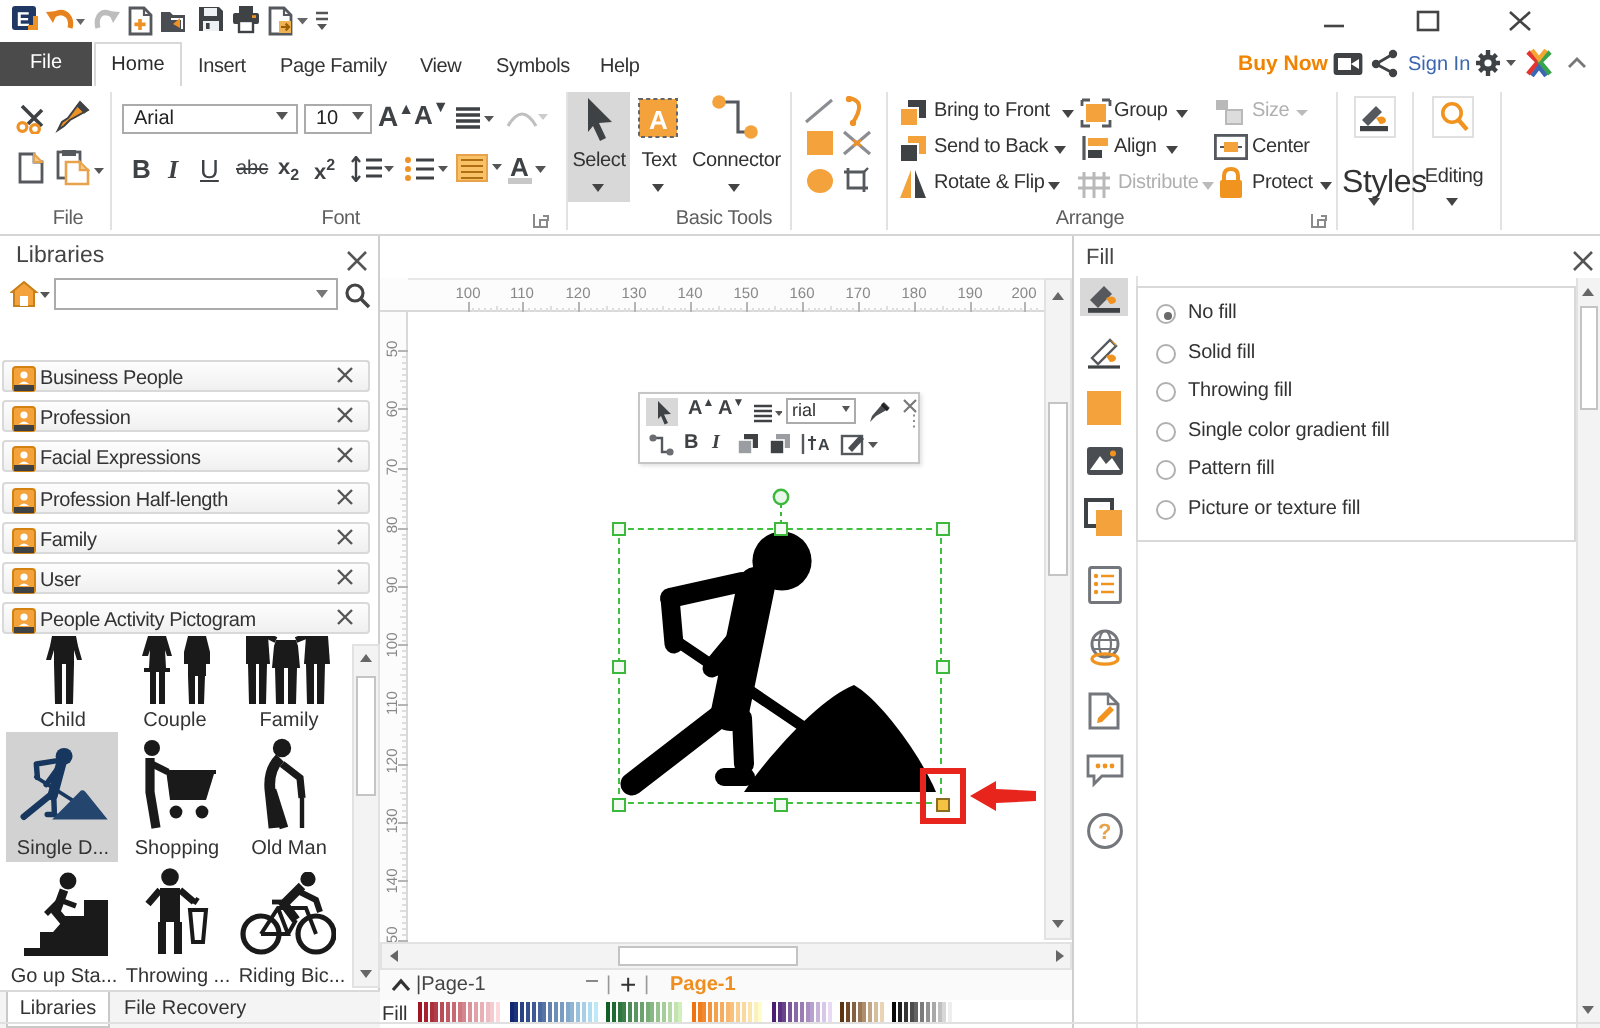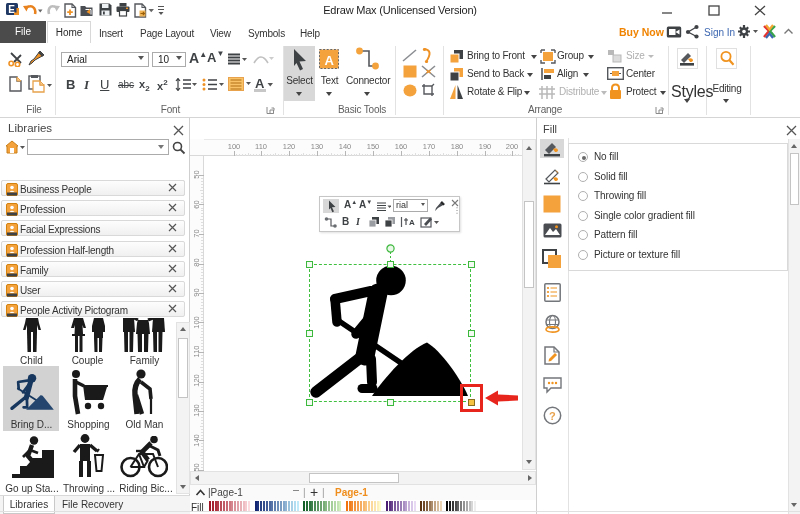--- a/index.html
+++ b/index.html
@@ -68,38 +68,37 @@
     <path d="M6.5,10.5 L10,10.5 M8.8,8.8 L10.5,10.5 L8.8,12.2" stroke="#9a5e07" stroke-width="1.1" fill="none"></path>
   </svg>
   <svg class="abs" style="left:148px;top:8px" width="7" height="6">
         <path d="M0.5,1 l5.5,0 l-2.75,3.2 z" fill="#666"></path>
       </svg>
 
   <svg class="abs" style="left:157px;top:5px" width="8" height="11">
     <path d="M1,1.5 L7,1.5 M1,4.5 L7,4.5" stroke="#555" stroke-width="1.2"></path>
     <path d="M1.5,7 l5,0 l-2.5,3 z" fill="#555"></path>
   </svg>
-  <div class="abs txt" style="left:0;top:4px;width:800px;text-align:center;font-size:11px;color:#1f1f1f;">Edraw Max (Unlicensed Version)</div>
 
   <svg class="abs" style="left:660px;top:5px" width="14" height="12">
         <path d="M2,8 L12,8" stroke="#444" stroke-width="1.3"></path>
       </svg>
   <svg class="abs" style="left:707px;top:5px" width="14" height="12">
         <rect x="2" y="1" width="10" height="9" fill="none" stroke="#444" stroke-width="1.3"></rect>
       </svg>
   <svg class="abs" style="left:753px;top:5px" width="14" height="12">
         <path d="M2,1 L12,10 M12,1 L2,10" stroke="#444" stroke-width="1.3"></path>
       </svg>
 </div>
 
 <div class="abs" style="left:0;top:21px;width:800px;height:22px;background:#ffffff;">
   <div class="abs" style="left:0;top:0;width:46px;height:22px;background:#4b4b4b;color:#fff;font-size:10px;text-align:center;line-height:22px;">File</div>
   <div class="abs" style="left:47px;top:0;width:44px;height:22px;background:#fff;border:1px solid #d8d8d8;border-bottom:none;color:#2b2b2b;font-size:10px;text-align:center;line-height:22px;">Home</div>
   <div class="abs txt" style="left:99px;top:7px;">Insert</div>
-  <div class="abs txt" style="left:140px;top:7px;">Page Layout</div>
+  <div class="abs txt" style="left:140px;top:7px;">Page Family</div>
   <div class="abs txt" style="left:210px;top:7px;">View</div>
   <div class="abs txt" style="left:248px;top:7px;">Symbols</div>
   <div class="abs txt" style="left:300px;top:7px;">Help</div>
   <div class="abs" style="left:619px;top:5px;font-size:10.5px;font-weight:bold;color:#f08300;">Buy Now</div>
 
   <svg class="abs" style="left:666px;top:4px" width="16" height="14">
     <rect x="0.8" y="1.5" width="14.4" height="11" rx="1.5" fill="#3f4245"></rect>
     <rect x="3" y="4" width="6.5" height="6" fill="#fff"></rect>
     <path d="M9.5,7 L13.5,4.5 L13.5,9.5 Z" fill="#fff"></path>
   </svg>
@@ -513,21 +512,21 @@
     <svg class="abs" style="left:7px;top:250px" width="49" height="47" viewBox="0 0 180 150">
       <circle cx="92" cy="26" r="15.5" fill="#17375e"></circle>
       <path d="M87,38 L71,98" stroke="#17375e" stroke-width="19" stroke-linecap="round"></path>
       <path d="M80,34 L41,40 L43,65" stroke="#17375e" stroke-width="10" fill="none" stroke-linecap="round" stroke-linejoin="round"></path>
       <path d="M78,52 L59,78" stroke="#17375e" stroke-width="10" stroke-linecap="round"></path>
       <path d="M40,64 L111,109" stroke="#17375e" stroke-width="7" stroke-linecap="round"></path>
       <path d="M67,97 L18,137" stroke="#17375e" stroke-width="12" stroke-linecap="round"></path>
       <path d="M73,99 L74,127 M61,133 L75,133" stroke="#17375e" stroke-width="10" stroke-linecap="round"></path>
       <path d="M70,142 L123,89 Q127,87 131,91 L172,142 Z" fill="#24466e"></path>
     </svg>
-    <div class="abs" style="left:4px;top:301px;width:55px;text-align:center;font-size:10px;color:#333;white-space:nowrap;">Bring D...</div>
+    <div class="abs" style="left:4px;top:301px;width:55px;text-align:center;font-size:10px;color:#333;white-space:nowrap;">Single D...</div>
 
     <svg class="abs" style="left:68px;top:252px" width="42" height="46" viewBox="0 0 42 46">
       <circle cx="8" cy="4" r="4" fill="#1a1a1a"></circle>
       <path d="M7,9 L7,26 L10,44" stroke="#1a1a1a" stroke-width="4.6" fill="none"></path>
       <path d="M8,12 L16,16" stroke="#1a1a1a" stroke-width="3.4"></path>
       <path d="M15,15 L17,30 L35,30 L39,17 Z" fill="#1a1a1a"></path>
       <path d="M16,16 L40,16" stroke="#1a1a1a" stroke-width="2"></path>
       <circle cx="20" cy="36" r="3.2" fill="#1a1a1a"></circle>
       <circle cx="33" cy="36" r="3.2" fill="#1a1a1a"></circle>
     </svg>

